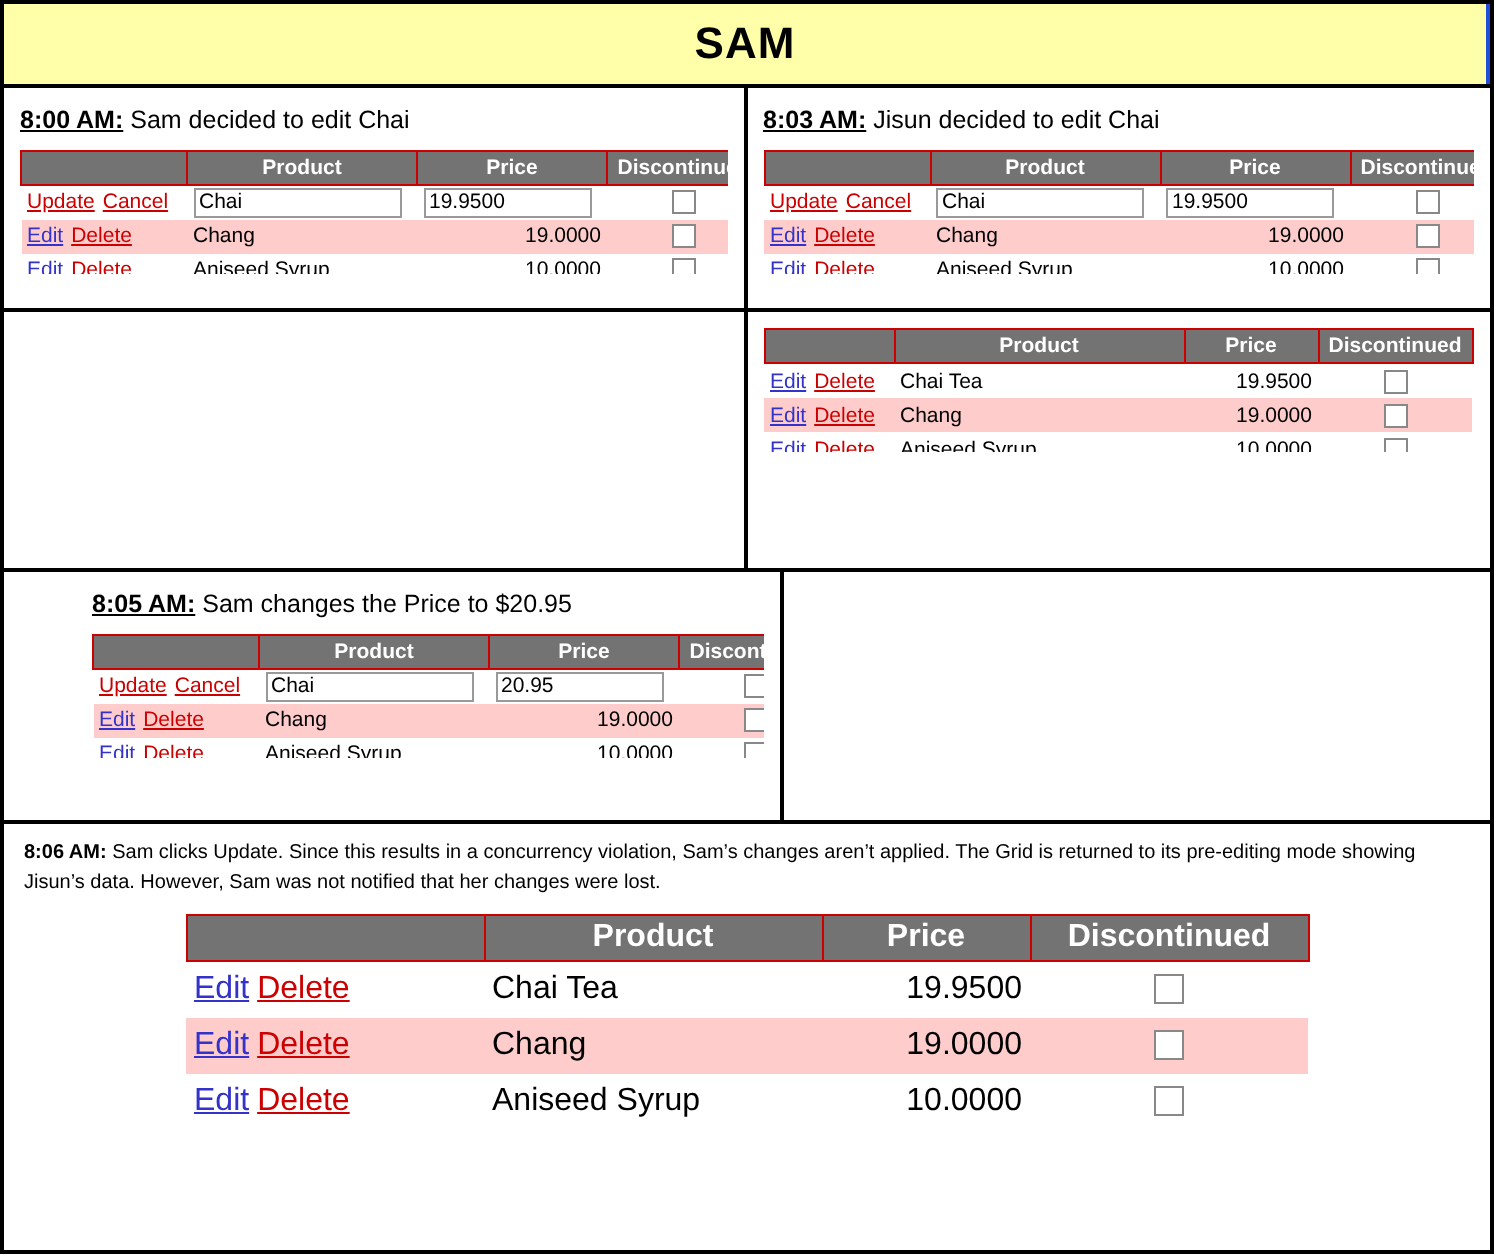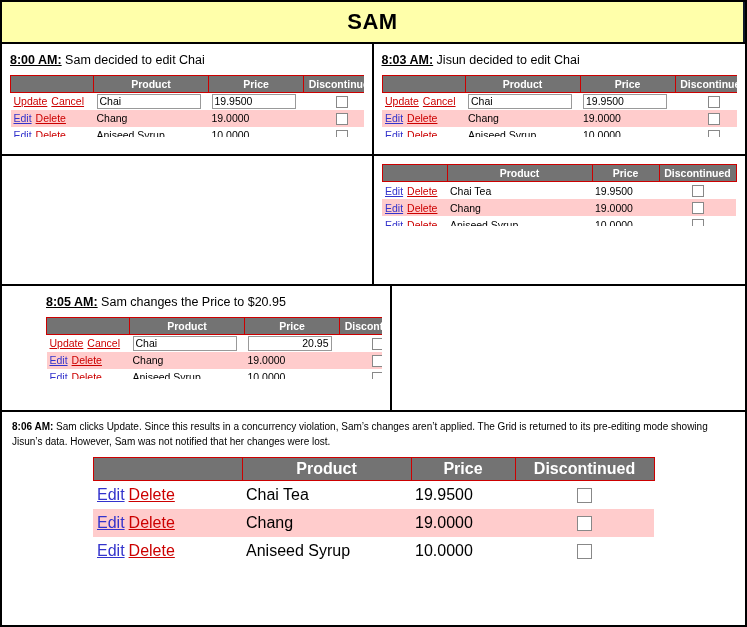--- a/index.html
+++ b/index.html
@@ -33,21 +33,21 @@
     background: #ffffaa;
     display: flex;
     align-items: center;
     justify-content: center;
     font-size: 22px;
     font-weight: bold;
     color: #000;
     letter-spacing: 0.5px;
   }
   .header-cell.left {
-    border-right: 2px solid #0f172a;
+    border-right: 2px solid #1d4ed8;
   }
   .body-row {
     display: flex;
     border-bottom: 2px solid #000;
   }
   .cell {
     flex: 1 1 50%;
     box-sizing: border-box;
     padding: 8px 8px 6px 8px;
     overflow: hidden;
@@ -114,21 +114,21 @@
   .cmd.blue {
     color: #3333cc;
   }
   .cmd-cell {
     white-space: nowrap;
   }
   .cmd-cell .cmd + .cmd {
     margin-left: 4px;
   }
   .price {
-    text-align: left;
+    text-align: right;
     padding-right: 8px;
   }
   .disc {
     text-align: center;
   }
   .chk {
     display: inline-block;
     width: 10px;
     height: 10px;
     border: 1px solid #888;
@@ -357,21 +357,21 @@
             <th style="width:72px;">Discontinued</th>
           </tr>
           <tr class="edit">
             <td class="cmd-cell">
               <span class="cmd">Update</span><span class="cmd">Cancel</span>
             </td>
             <td>
               <input class="txt" style="width: 104px;" value="Chai">
             </td>
             <td>
-              <input class="txt" style="width: 84px; text-align: right;" value="20.95">
+              <input class="txt" style="width: 84px;" value="20.95">
             </td>
             <td class="disc"><span class="chk"></span></td>
           </tr>
           <tr class="odd">
             <td class="cmd-cell">
               <span class="cmd blue">Edit</span><span class="cmd">Delete</span>
             </td>
             <td>Chang</td>
             <td class="price">19.0000</td>
             <td class="disc"><span class="chk"></span></td>

